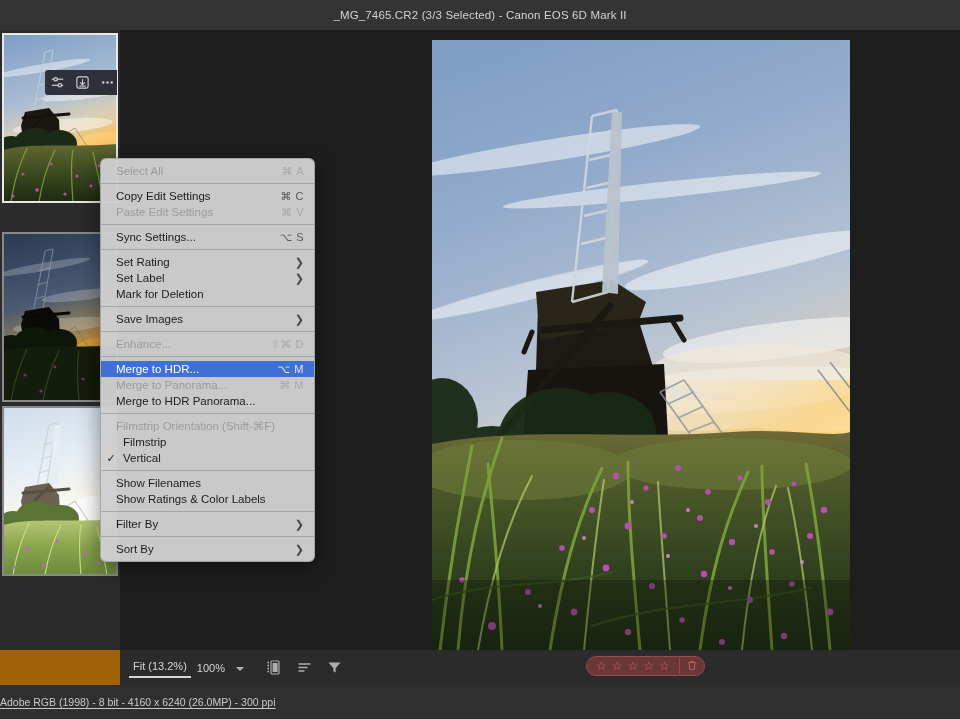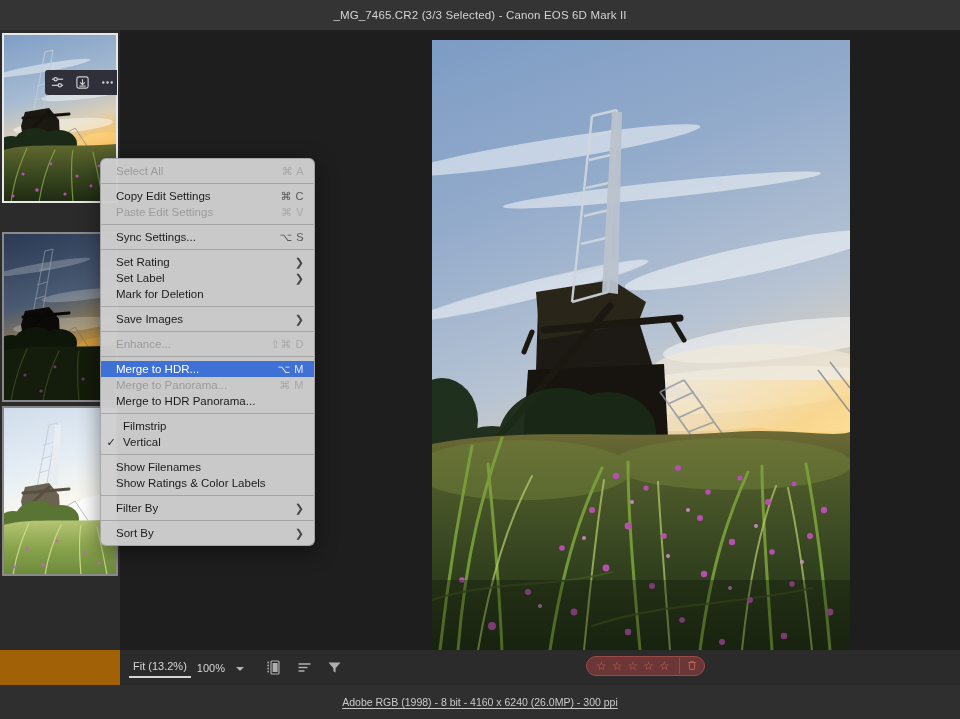--- a/index.html
+++ b/index.html
@@ -85,21 +85,21 @@
     background: #6b3636; border: 1px solid #9c4a46;
   }
   .stars { display: flex; align-items: center; gap: 5px; padding: 0 9px; }
   .star { font-size: 12px; color: #c76a63; line-height: 1; }
   .pill-div { width: 1px; height: 16px; background: #9c4a46; }
   .trash { padding: 0 7px; font-size: 11px; color: #c76a63; line-height: 1; }
 
   
   .statusbar {
     position: absolute; left: 0; top: 685px; width: 960px; height: 34px;
-    background: #2f2f2f; display: flex; align-items: center; justify-content: center;
+    background: #2f2f2f; display: flex; align-items: center; 
   }
   .status-text {
     color: #c9c9c9; font-size: 10.5px; text-decoration: underline;
     text-underline-offset: 2px; white-space: nowrap;
   }
 
   
   .thumb-toolbar {
     position: absolute; left: 42px; top: 36px;
     width: 75px; height: 25px;
@@ -655,20 +655,23 @@
         <span class="shortcut">⌥ M</span>
       </div>
       <div class="mi disabled">
         <span class="label">Merge to Panorama...</span>
         <span class="shortcut">⌘ M</span>
       </div>
       <div class="mi">
         <span class="label">Merge to HDR Panorama...</span>
       </div>
       <div class="sep"></div>
+      <div class="mi disabled">
+        <span class="label">Filmstrip Orientation (Shift-⌘F)</span>
+      </div>
       <div class="mi indent">
         <span class="label">Filmstrip</span>
       </div>
       <div class="mi indent">
         <span class="check">✓</span>
         <span class="label">Vertical</span>
       </div>
       <div class="sep"></div>
       <div class="mi">
         <span class="label">Show Filenames</span>

